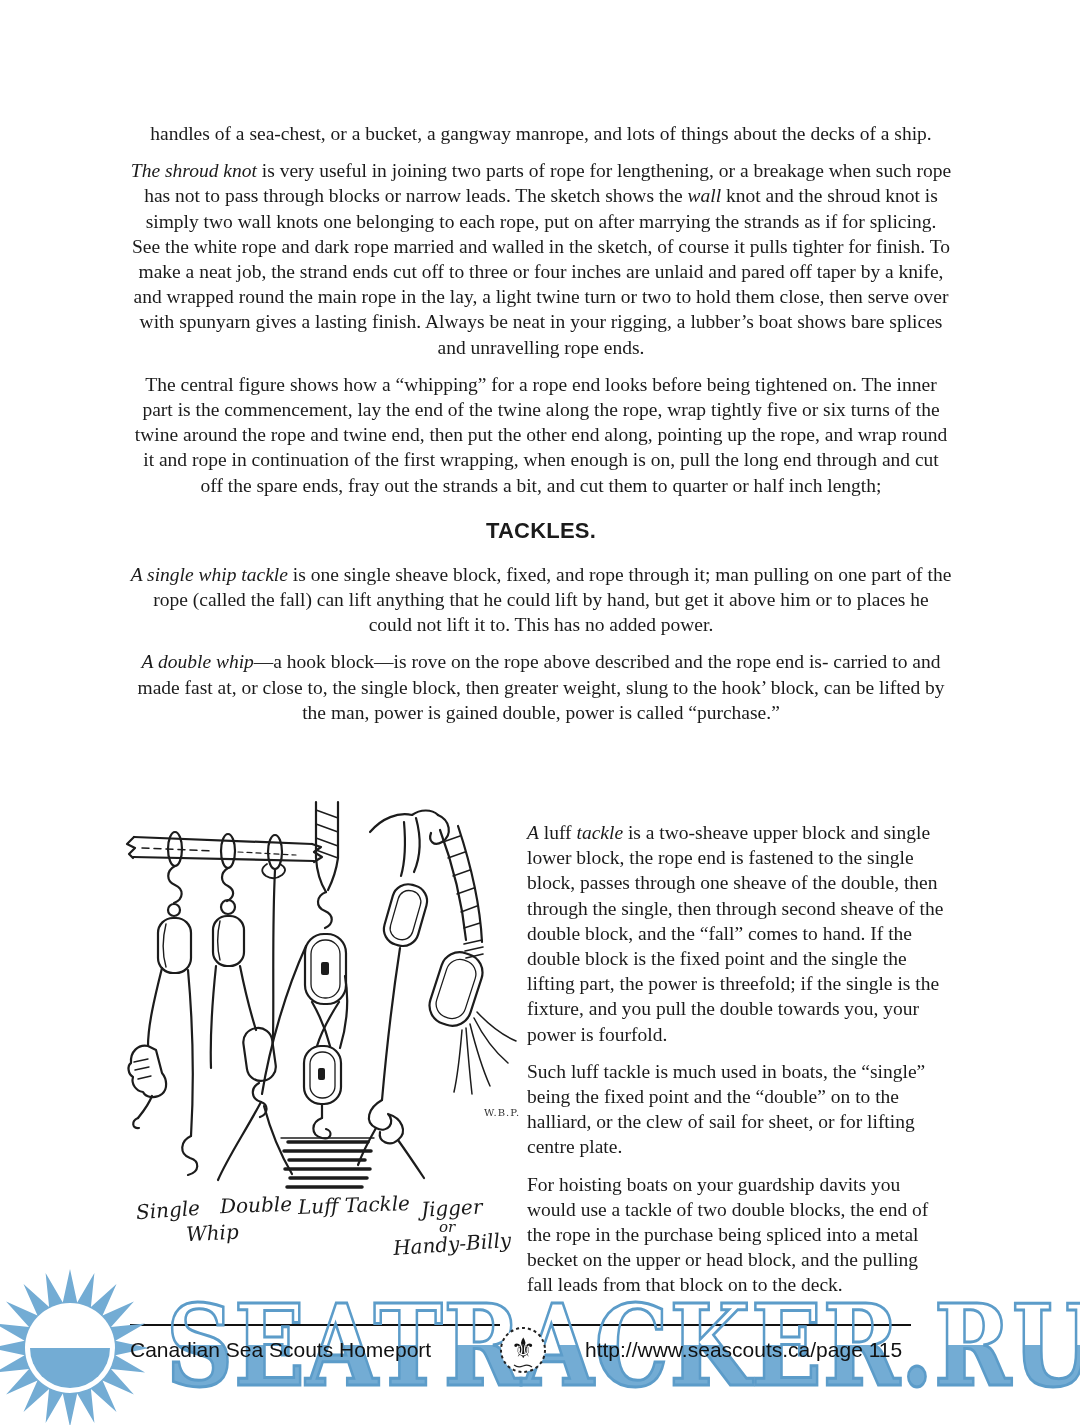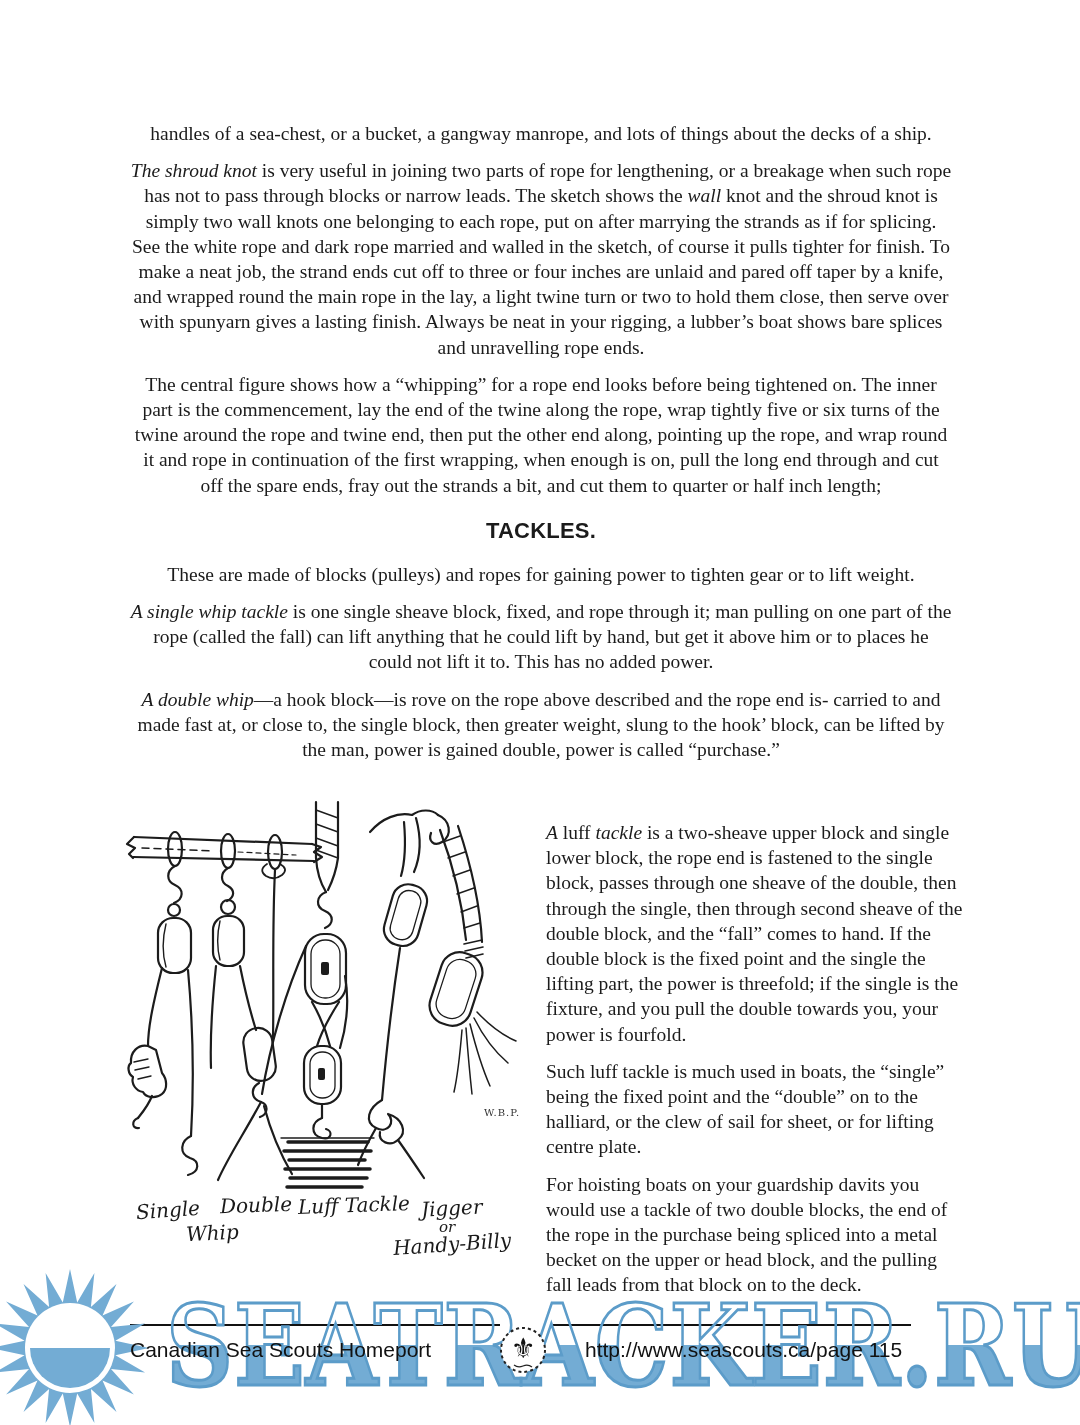--- a/index.html
+++ b/index.html
@@ -12,21 +12,21 @@
   
   .flow{ position:absolute; left:130px; top:121px; width:822px; }
   .flow p{ font-size:19.5px; line-height:25.2px; margin-bottom:12px; text-align:center; }
   .flow p .it, .rcol p .it{ font-style:italic; }
   .section-heading{
     font-family:Liberation Sans, sans-serif; font-weight:bold;
     font-size:22px; line-height:26px; text-align:center;
     margin-top:20px; margin-bottom:18px; letter-spacing:0.2px;
   }
   
-  .rcol{ position:absolute; left:546px; top:820px; width:418px; }
+  .rcol{ position:absolute; left:527px; top:820px; width:418px; }
   .rcol p{ font-size:19.5px; line-height:25.2px; margin-bottom:12px; }
   
   .figure{ position:absolute; left:118px; top:800px; width:415px; height:475px; }
   .figure svg{ position:absolute; left:0; top:0; }
   .fig-label{
     position:absolute; font-family:"DejaVu Serif", serif; font-style:italic;
     font-size:20px; color:#1a1a1a; white-space:nowrap;
   }
   .lbl-single{ left:18px;  top:398px; transform:rotate(-4deg); }
   .lbl-whip{   left:68px;  top:421px; transform:rotate(-3deg); }
@@ -61,21 +61,20 @@
 </head>
 <body>
 
 <div class="page-root">
 
   <div class="flow">
     <p>handles of a sea-chest, or a bucket, a gangway manrope, and lots of things about the decks of a ship.</p>
     <p><span class="it">The shroud knot</span><span> is very useful in joining two parts of rope for lengthening, or a breakage when such rope has not to pass through blocks or narrow leads. The sketch shows the </span><span class="it">wall</span><span> knot and the shroud knot is simply two wall knots one belonging to each rope, put on after marrying the strands as if for splicing. See the white rope and dark rope married and walled in the sketch, of course it pulls tighter for finish. To make a neat job, the strand ends cut off to three or four inches are unlaid and pared off taper by a knife, and wrapped round the main rope in the lay, a light twine turn or two to hold them close, then serve over with spunyarn gives a lasting finish. Always be neat in your rigging, a lubber’s boat shows bare splices and unravelling rope ends.</span></p>
     <p>The central figure shows how a “whipping” for a rope end looks before being tightened on. The inner part is the commencement, lay the end of the twine along the rope, wrap tightly five or six turns of the twine around the rope and twine end, then put the other end along, pointing up the rope, and wrap round it and rope in continuation of the first wrapping, when enough is on, pull the long end through and cut off the spare ends, fray out the strands a bit, and cut them to quarter or half inch length;</p>
     <div class="section-heading">TACKLES.</div>
-    <p>These are made of blocks (pulleys) and ropes for gaining power to tighten gear or to lift weight.</p>
     <p><span class="it">A single whip tackle</span><span> is one single sheave block, fixed, and rope through it; man pulling on one part of the rope (called the fall) can lift anything that he could lift by hand, but get it above him or to places he could not lift it to. This has no added power.</span></p>
     <p><span class="it">A double whip</span><span>—a hook block—is rove on the rope above described and the rope end is- carried to and made fast at, or close to, the single block, then greater weight, slung to the hook’ block, can be lifted by the man, power is gained double, power is called “purchase.”</span></p>
   </div>
 
   <div class="rcol">
     <p><span class="it">A</span><span> luff </span><span class="it">tackle</span><span> is a two-sheave upper block and single lower block, the rope end is fastened to the single block, passes through one sheave of the double, then through the single, then through second sheave of the double block, and the “fall” comes to hand. If the double block is the fixed point and the single the lifting part, the power is threefold; if the single is the fixture, and you pull the double towards you, your power is fourfold.</span></p>
     <p>Such luff tackle is much used in boats, the “single” being the fixed point and the “double” on to the halliard, or the clew of sail for sheet, or for lifting centre plate.</p>
     <p>For hoisting boats on your guardship davits you would use a tackle of two double blocks, the end of the rope in the purchase being spliced into a metal becket on the upper or head block, and the pulling fall leads from that block on to the deck.</p>
   </div>
 

